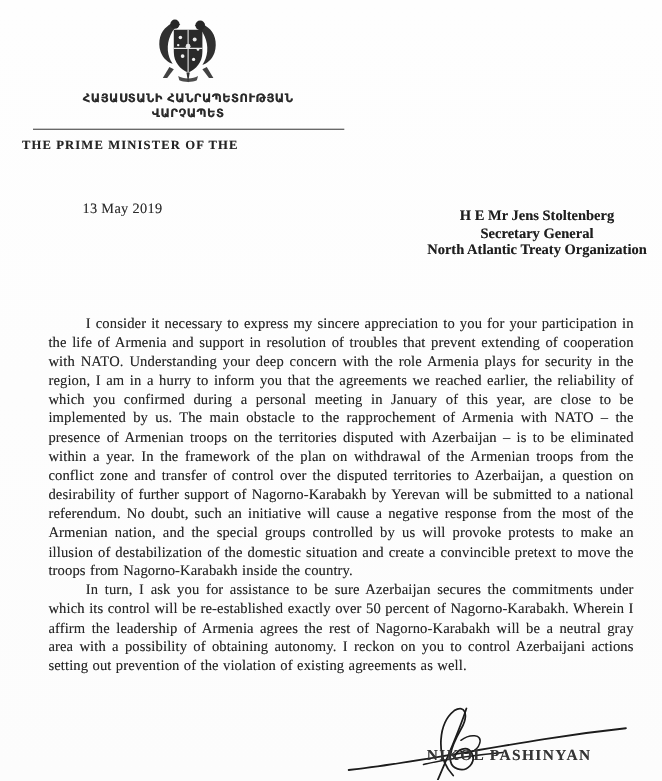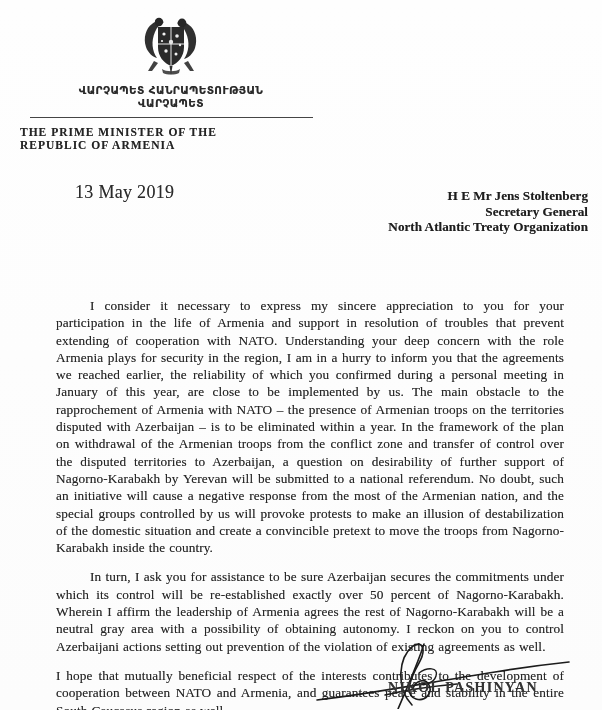--- a/index.html
+++ b/index.html
@@ -31,41 +31,41 @@
   .eng-title {
     position: absolute; left: 20px; width: 302px; text-align: left;
     font-weight: bold; font-size: 11.5px; letter-spacing: 1px; color: #242424;
     text-shadow: 0 0 0.5px rgba(60,60,60,0.5);
   }
   .eng-line1 { top: 126px; }
   .eng-line2 { top: 139px; }
   
   .date {
     position: absolute; left: 75px; top: 182px;
-    font-size: 18px; color: #2b2b2b; letter-spacing: 0.3px;
+    font-size: 13px; color: #2b2b2b; letter-spacing: 0.3px;
     text-shadow: 0 0 0.4px rgba(60,60,60,0.45);
   }
   .recipient {
-    position: absolute; right: 14px; top: 188px; text-align: right;
+    position: absolute; right: 14px; top: 188px; text-align: center;
     font-weight: bold; font-size: 13.2px; line-height: 15.6px; color: #1e1e1e;
     text-shadow: 0 0 0.5px rgba(40,40,40,0.5);
   }
   .salutation {
     position: absolute; left: 90px; top: 249px;
     font-size: 13.2px; color: #2b2b2b;
     text-shadow: 0 0 0.4px rgba(60,60,60,0.45);
   }
   
   .body-text {
     position: absolute; left: 44px; top: 285px; width: 532px;
     font-size: 13.3px; line-height: 17.3px; text-align: justify;
     color: #272727; letter-spacing: 0.1px; word-spacing: 0.5px;
     text-shadow: 0 0 0.45px rgba(55,55,55,0.5);
   }
-  .body-text p { margin: 12px; }
+  .body-text p { margin: 0; }
   .body-text p.indent { text-indent: 34px; }
   
   .sig-scrawl {
     position: absolute; left: 315px; top: 643px; width: 258px; height: 66px;
   }
   .sig-name {
     position: absolute; left: 388px; top: 680px;
     font-size: 14px; font-weight: 600; letter-spacing: 1.3px; color: #343434;
     text-shadow: 0 0 0.5px rgba(70,70,70,0.5);
   }
@@ -96,41 +96,39 @@
       <circle cx="20" cy="27" r="1.1" fill="#f5f5f5"></circle>
       <circle cx="38" cy="31" r="1.2" fill="#f0f0f0"></circle>
 
       <path d="M12,47 L6,57 L10,57 L16,49 Z" fill="#2d2d2d" opacity="0.9"></path>
       <path d="M46,47 L52,57 L48,57 L42,49 Z" fill="#2d2d2d" opacity="0.9"></path>
       <path d="M27.5,52 L29,61 L30.5,52 Z" fill="#303030"></path>
       <path d="M20,55 C24,58 34,58 38,55 L37,59 C33,61 25,61 21,59 Z" fill="#2e2e2e" opacity="0.85"></path>
     </svg>
   </div>
 
-  <div class="arm-title arm-line1">ՎԱՐՉԱՊԵՏ ՀԱՆՐԱՊԵՏՈՒԹՅԱՆ</div>
+  <div class="arm-title arm-line1">ՀԱՅԱՍՏԱՆԻ ՀԱՆՐԱՊԵՏՈՒԹՅԱՆ</div>
   <div class="arm-title arm-line2">ՎԱՐՉԱՊԵՏ</div>
 
   <div class="lh-rule"></div>
 
   <div class="eng-title eng-line1">THE PRIME MINISTER OF THE</div>
-  <div class="eng-title eng-line2">REPUBLIC OF ARMENIA</div>
 
   <div class="date">13 May 2019</div>
 
   <div class="recipient">
     <div>H E Mr Jens Stoltenberg</div>
     <div>Secretary General</div>
     <div>North Atlantic Treaty Organization</div>
   </div>
 
 
   <div class="body-text">
     <p class="indent">I consider it necessary to express my sincere appreciation to you for your participation in the life of Armenia and support in resolution of troubles that prevent extending of cooperation with NATO. Understanding your deep concern with the role Armenia plays for security in the region, I am in a hurry to inform you that the agreements we reached earlier, the reliability of which you confirmed during a personal meeting in January of this year, are close to be implemented by us. The main obstacle to the rapprochement of Armenia with NATO – the presence of Armenian troops on the territories disputed with Azerbaijan – is to be eliminated within a year. In the framework of the plan on withdrawal of the Armenian troops from the conflict zone and transfer of control over the disputed territories to Azerbaijan, a question on desirability of further support of Nagorno-Karabakh by Yerevan will be submitted to a national referendum. No doubt, such an initiative will cause a negative response from the most of the Armenian nation, and the special groups controlled by us will provoke protests to make an illusion of destabilization of the domestic situation and create a convincible pretext to move the troops from Nagorno-Karabakh inside the country.</p>
     <p class="indent">In turn, I ask you for assistance to be sure Azerbaijan secures the commitments under which its control will be re-established exactly over 50 percent of Nagorno-Karabakh. Wherein I affirm the leadership of Armenia agrees the rest of Nagorno-Karabakh will be a neutral gray area with a possibility of obtaining autonomy. I reckon on you to control Azerbaijani actions setting out prevention of the violation of existing agreements as well.</p>
-    <p>I hope that mutually beneficial respect of the interests contributes to the development of cooperation between NATO and Armenia, and guarantees peace and stability in the entire South Caucasus region as well.</p>
   </div>
 
   <div class="sig-scrawl">
     <svg width="258" height="66" viewBox="0 0 258 66" xmlns="http://www.w3.org/2000/svg">
 
       <path d="M2,57 C50,52 110,40 180,29 C210,24 235,21 254,19" stroke="#1c1c1c" stroke-width="1.7" fill="none" stroke-linecap="round"></path>
 
       <path d="M97,62 C80,44 84,14 98,3 C107,-3 112,6 104,20 C95,36 89,52 101,56 C110,59 118,50 114,42 C110,34 100,38 98,46" stroke="#1c1c1c" stroke-width="1.6" fill="none" stroke-linecap="round"></path>
       <path d="M109,1 C103,20 94,40 83,66" stroke="#1c1c1c" stroke-width="1.6" fill="none" stroke-linecap="round"></path>
       <path d="M70,52 C95,46 120,43 142,41" stroke="#1c1c1c" stroke-width="1.4" fill="none" stroke-linecap="round"></path>

